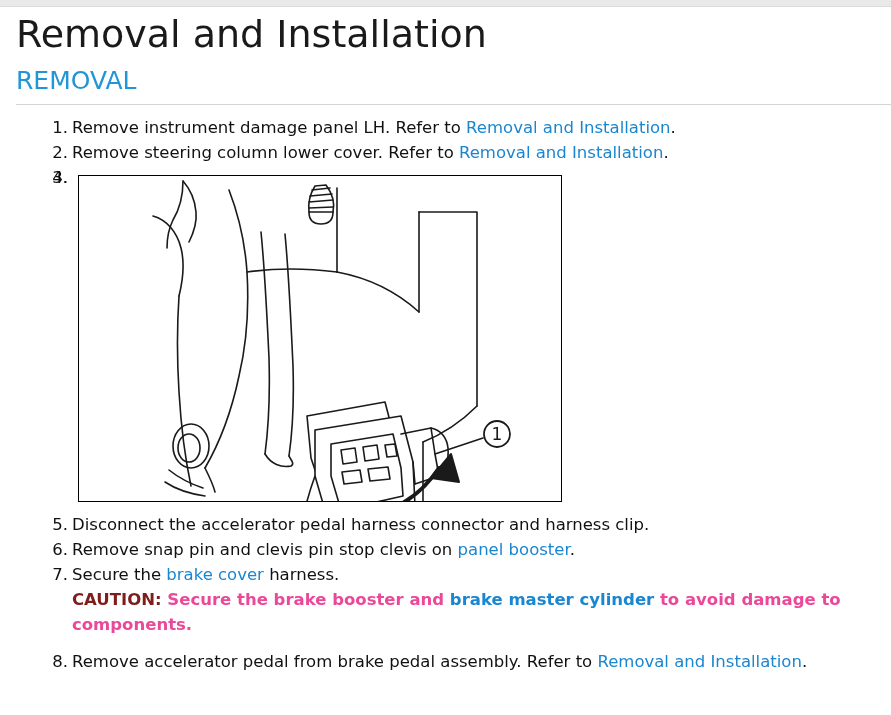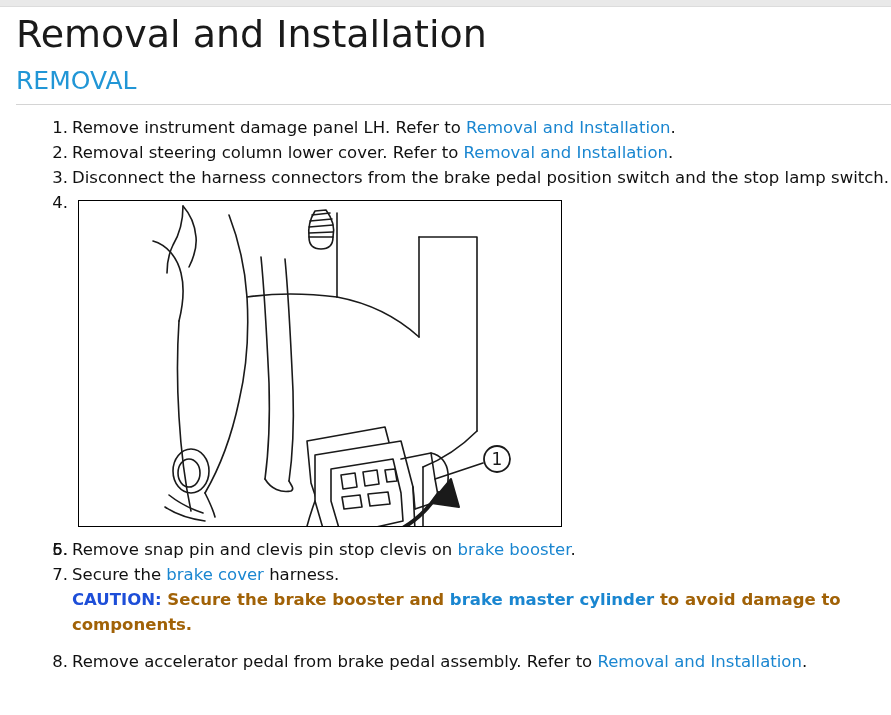--- a/index.html
+++ b/index.html
@@ -77,25 +77,25 @@
     text-decoration: none;
     cursor: pointer;
   }
   .caution-line {
     font-size: 16.5px;
     line-height: 25px;
     padding-left: 72px;
     font-weight: bold;
   }
   .caution-word {
-    color: #1d4ed8;
+    color: #7f1d1d;
     font-weight: bold;
   }
   .caution-text {
-    color: #a16207;
+    color: #ec4899;
     font-weight: bold;
   }
   .caution-link {
     color: #1a86d0;
     font-weight: bold;
     text-decoration: none;
     cursor: pointer;
     margin-top: 32px;
   }
   .figure {
@@ -119,24 +119,24 @@
   <h1 class="doc-title">Removal and Installation</h1>
 
   <h2 class="section-title">REMOVAL</h2>
   <div class="rule"></div>
 
   <ol class="steps">
     <li class="step">
       <span class="num">1.</span><span>Remove instrument damage panel LH. Refer to </span><span class="link">Removal and Installation</span><span>.</span>
     </li>
     <li class="step">
-      <span class="num">2.</span><span>Removal steering column lower cover. Refer to </span><span class="link">Removal and Installation</span><span>.</span>
-    </li>
-    <li class="step">
-      <span class="num">3.</span><span>Disconnect the harness connectors from the brake pedal position switch and the stop lamp switch.</span>
+      <span class="num">2.</span><span>Remove steering column lower cover. Refer to </span><span class="link">Removal and Installation</span><span>.</span>
+    </li>
+    <li class="step">
+      <span class="num">3.</span>
     </li>
     <li class="step">
       <span class="num">4.</span>
     </li>
   </ol>
 
   <div class="figure">
     <svg width="482" height="325" viewBox="0 0 482 325" xmlns="http://www.w3.org/2000/svg">
       <g fill="none" stroke="#1a1a1a" stroke-width="1.6" stroke-linejoin="round" stroke-linecap="round">
 
@@ -206,24 +206,24 @@
 
         <path d="M356 278 L404 262" stroke-width="1.6"></path>
       </g>
       <circle cx="418" cy="258" r="13" fill="#ffffff" stroke="#1a1a1a" stroke-width="1.8"></circle>
       <text x="418" y="264" text-anchor="middle" font-family="DejaVu Sans, sans-serif" font-size="17" fill="#1a1a1a">1</text>
     </svg>
   </div>
 
   <ol class="steps">
     <li class="step">
-      <span class="num">5.</span>
-    </li>
-    <li class="step">
-      <span class="num">6.</span><span>Remove snap pin and clevis pin stop clevis on </span><span class="link">brake booster</span><span>.</span>
+      <span class="num">5.</span><span>Disconnect the accelerator pedal harness connector and harness clip.</span>
+    </li>
+    <li class="step">
+      <span class="num">6.</span><span>Remove snap pin and clevis pin stop clevis on </span><span class="link">panel booster</span><span>.</span>
     </li>
     <li class="step">
       <span class="num">7.</span><span>Secure the </span><span class="link">brake cover</span><span> harness.</span>
       <div class="caution-line" style="padding-left:0">
         <span class="caution-word">CAUTION:</span><span class="caution-text"> Secure the brake booster and </span><span class="caution-link">brake master cylinder</span><span class="caution-text"> to avoid damage to components.</span>
       </div>
     </li>
     <li class="step spacer-top" style="padding-top:12px">
       <span class="num" style="top:12px">8.</span><span>Remove accelerator pedal from brake pedal assembly. Refer to </span><span class="link">Removal and Installation</span><span>.</span>
     </li>

